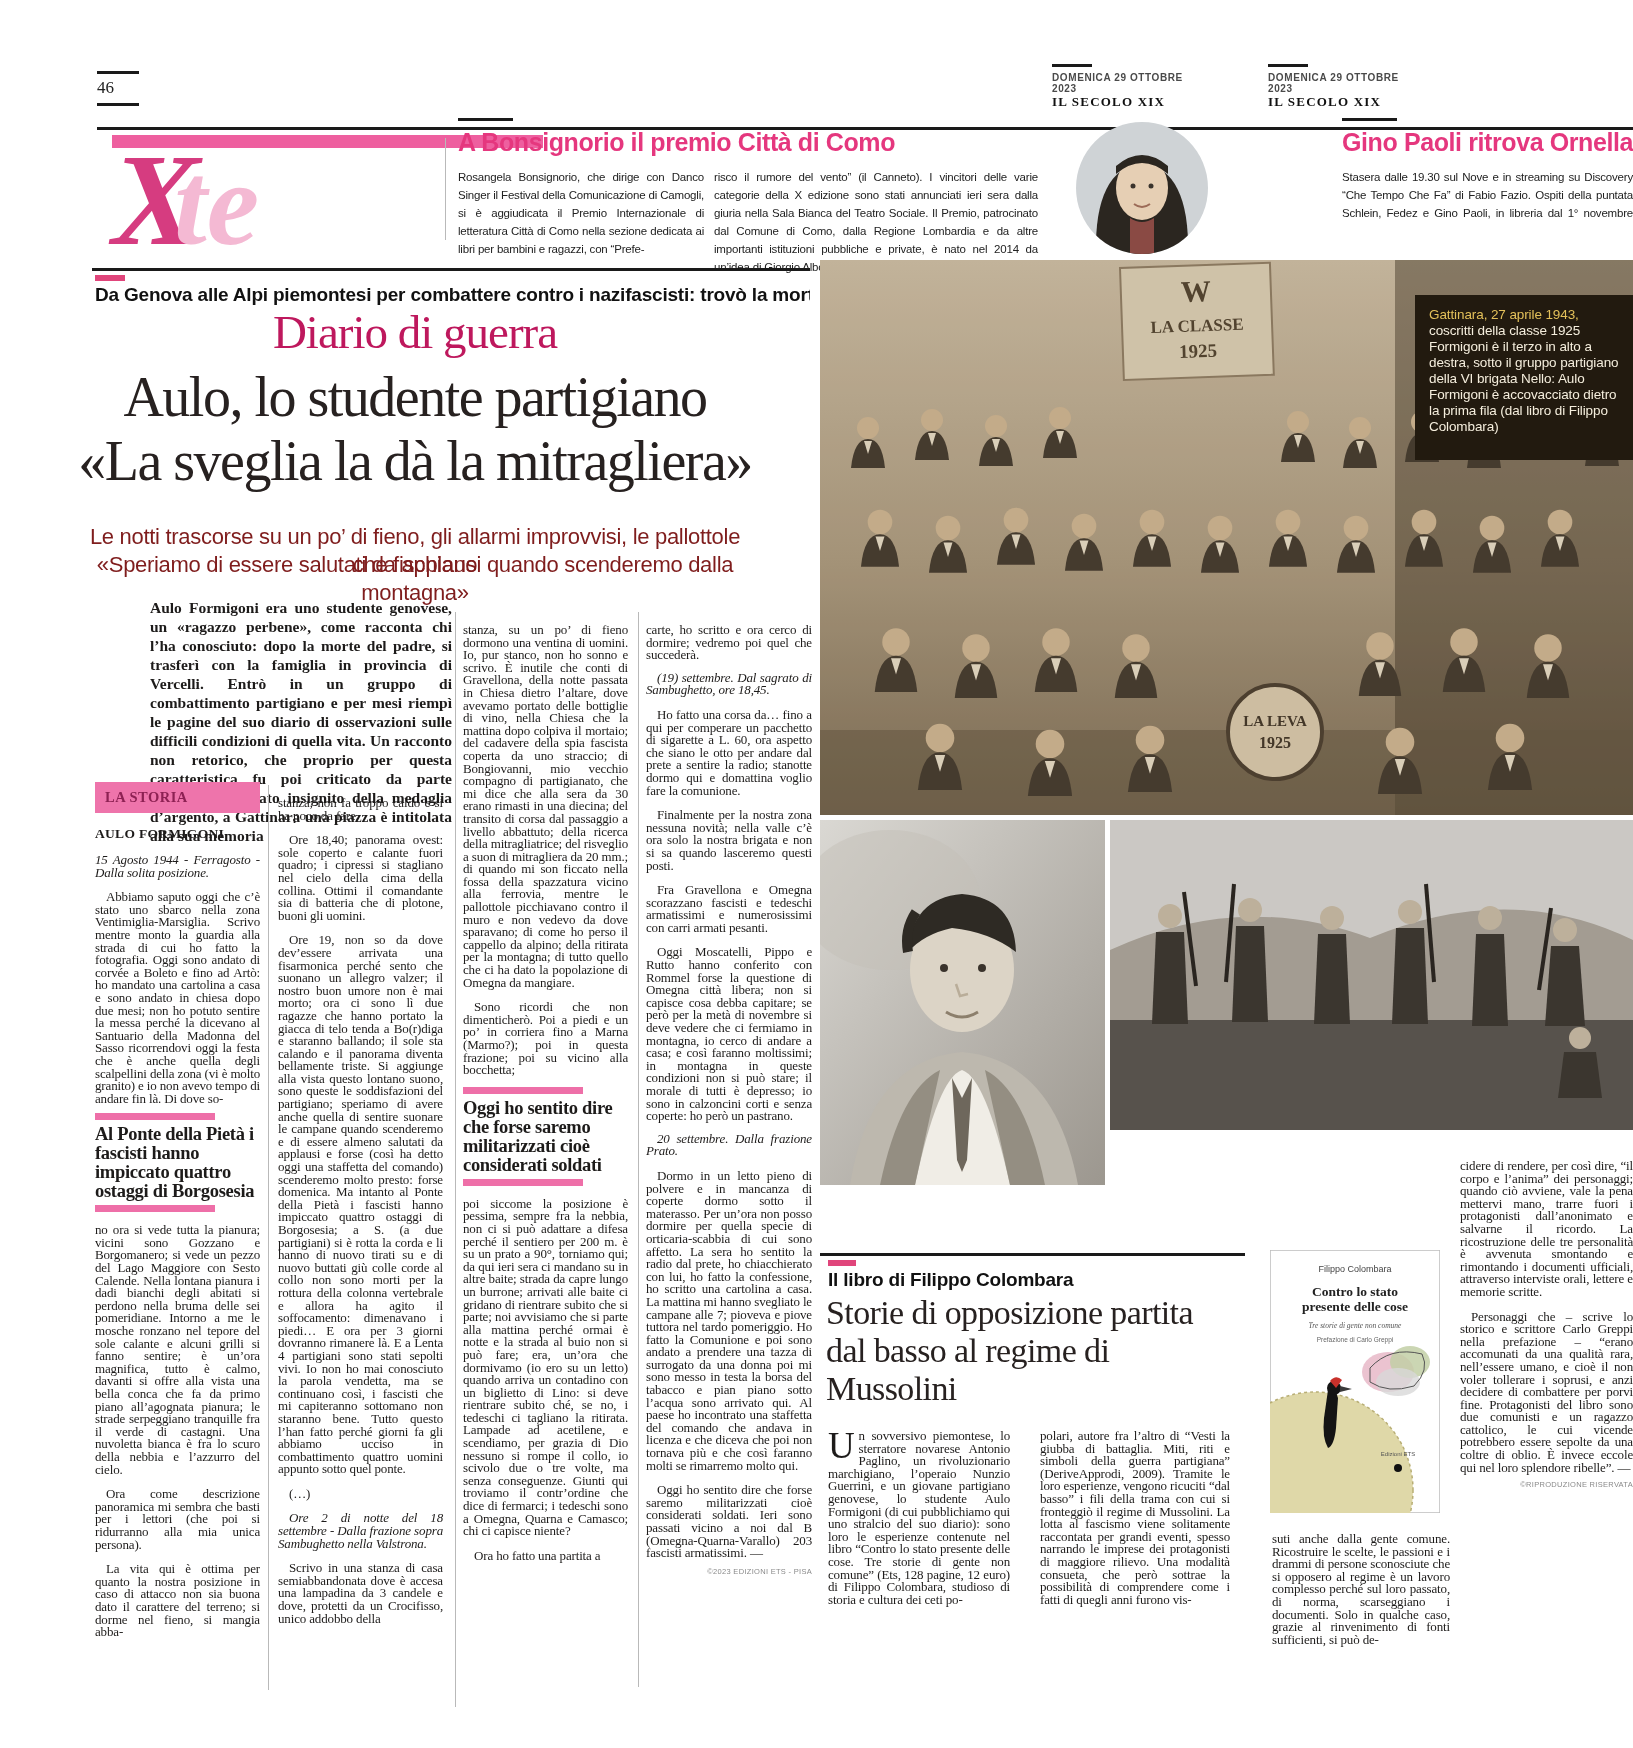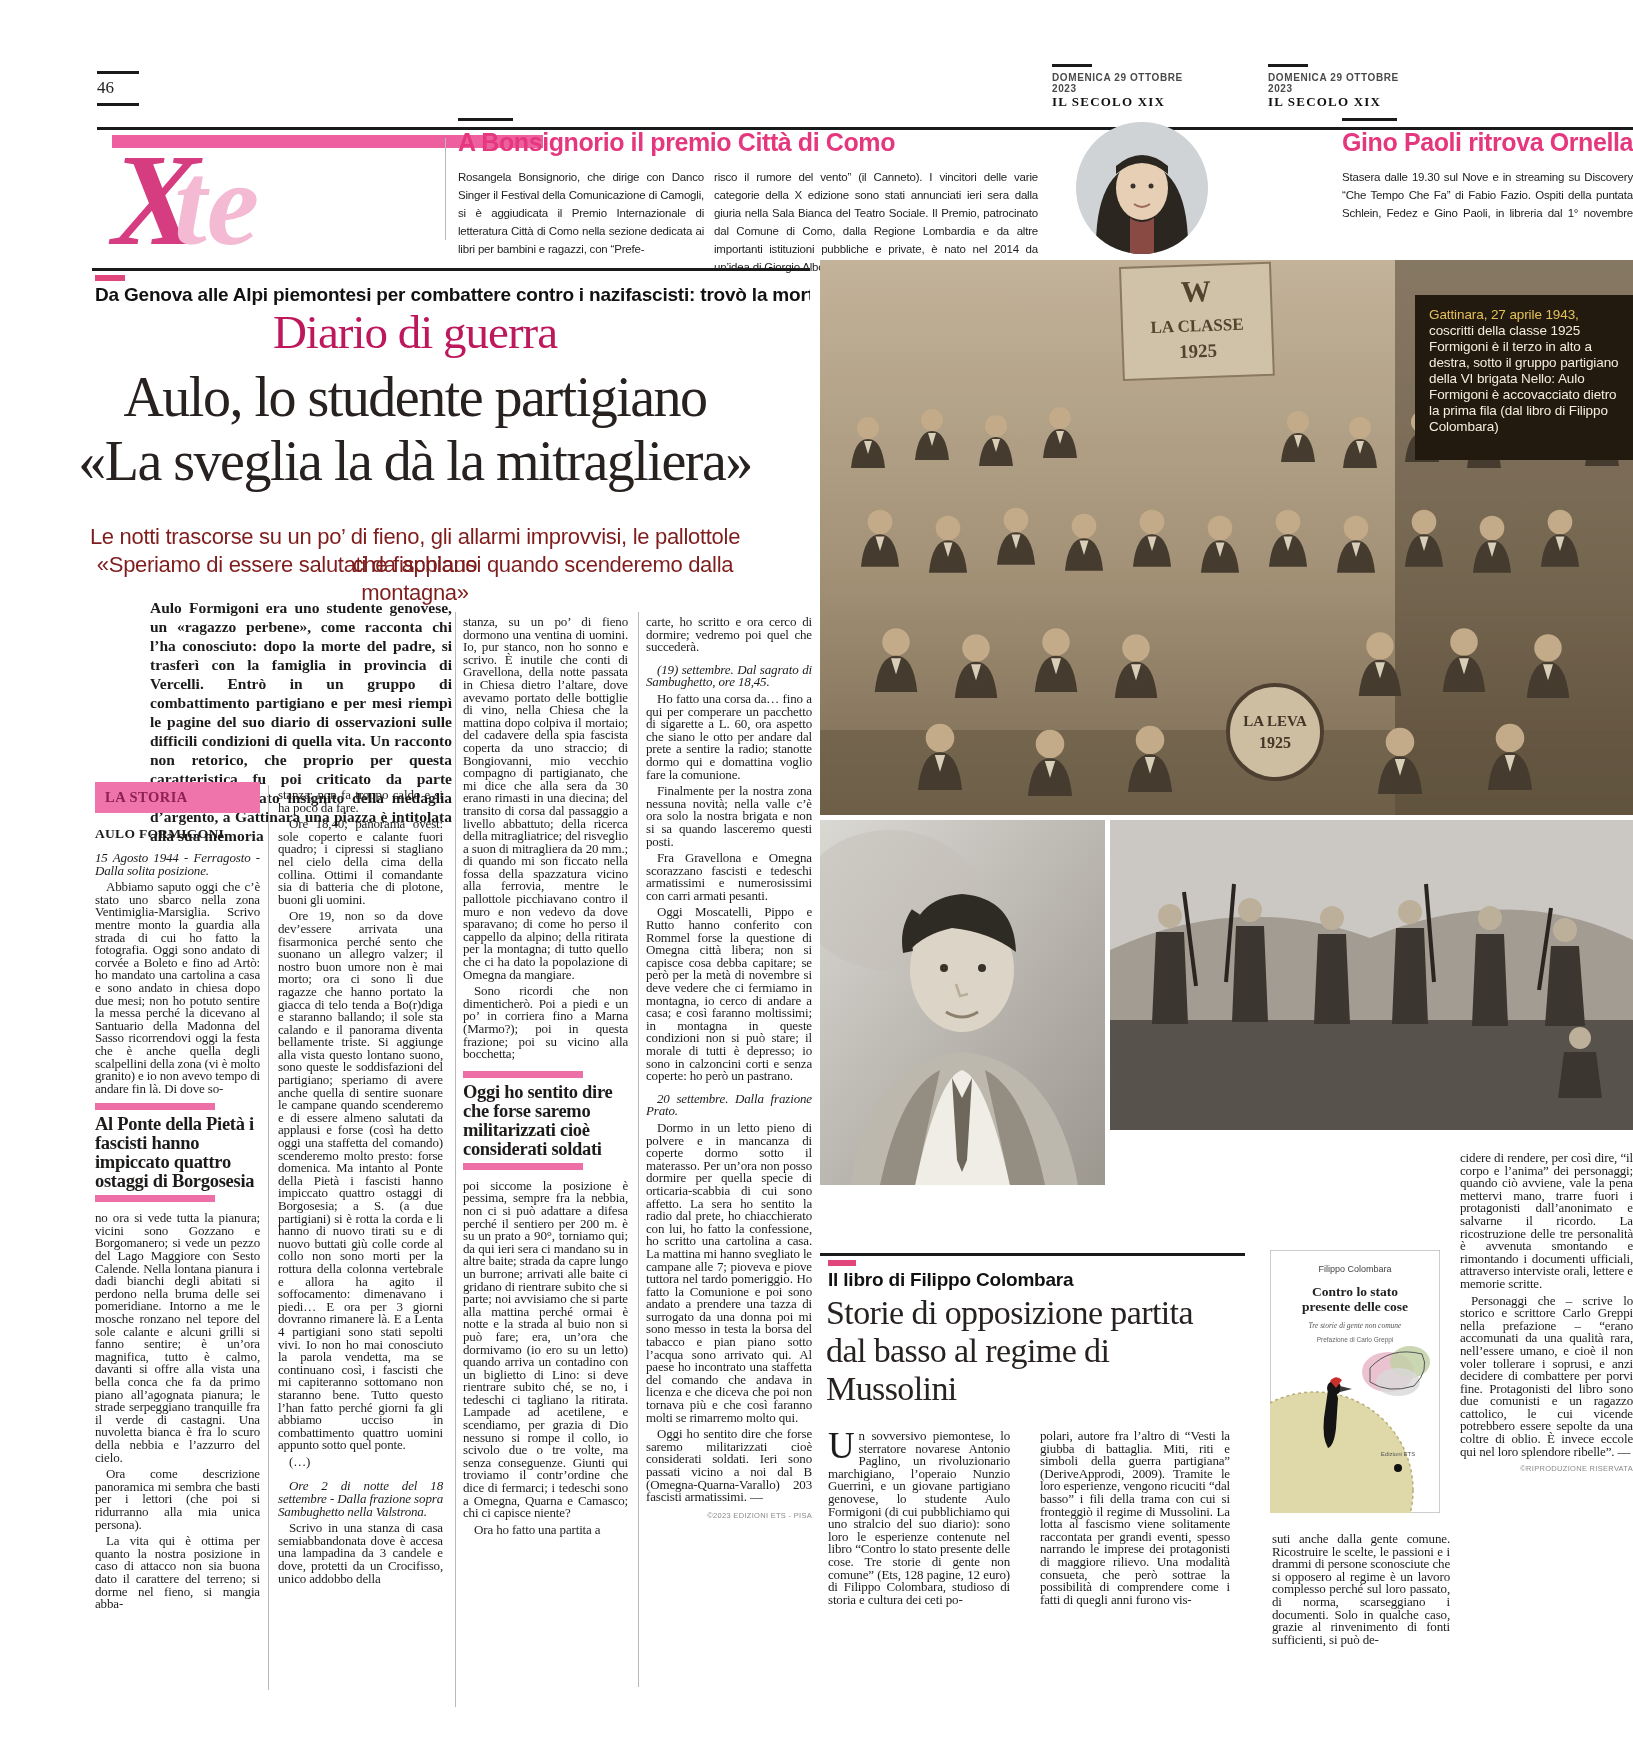--- a/index.html
+++ b/index.html
@@ -20,21 +20,21 @@
   
   .brief-title{font-size:25px;font-weight:bold;color:#e5377e;letter-spacing:-.4px;font-family:"Liberation Sans",sans-serif;white-space:nowrap;}
   .brief-body{font-size:11.5px;line-height:18px;color:#222;text-align:justify;font-family:"Liberation Sans",sans-serif;letter-spacing:-.2px;}
   
   .kicker{font-size:19px;font-weight:bold;color:#111;letter-spacing:-.2px;font-family:"Liberation Sans",sans-serif;white-space:nowrap;}
   .overline{font-size:47px;color:#be185d;text-align:center;letter-spacing:-1px;}
   .headline{font-size:56px;line-height:62px;color:#272120;text-align:center;letter-spacing:-1.5px;}
   .standfirst{font-size:22px;line-height:28px;color:#7f1d1d;text-align:center;font-family:"Liberation Sans",sans-serif;letter-spacing:-.3px;}
   .intro{font-size:15.5px;line-height:19px;font-weight:bold;text-align:justify;color:#1d1b1a;}
   .bt{font-size:13px;line-height:12.6px;text-align:justify;color:#1d1b1a;letter-spacing:-.15px;}
-  .bt p{margin:4px 0 3px 0;text-indent:11px;}
+  .bt p{margin:12px 0 3px 0;text-indent:11px;}
   .bt p.ni{text-indent:0;}
   .dl{font-style:italic;}
   .colsub{font-weight:bold;font-size:18.5px;line-height:19px;color:#1d1b1a;letter-spacing:-.3px;margin:5px 0 4px 0;}
   .pinkbar{height:7px;width:120px;background:#ee6fa8;}
   .pinksq{background:#e0457b;}
   .label-box{background:#ee74ab;color:#8d2153;font-weight:bold;font-size:14.5px;letter-spacing:.5px;padding:7px 0 0 10px;height:24px;}
   .author{font-weight:bold;font-size:13.5px;letter-spacing:.3px;color:#1d1b1a;}
   .credit{font-size:7.5px;color:#8a8a8a;text-align:right;font-family:"Liberation Sans",sans-serif;letter-spacing:.3px;}
   
   .capbox{background:#221a0f;color:#f5eedd;padding:12px 12px 25px 14px;font-family:"Liberation Sans",sans-serif;

